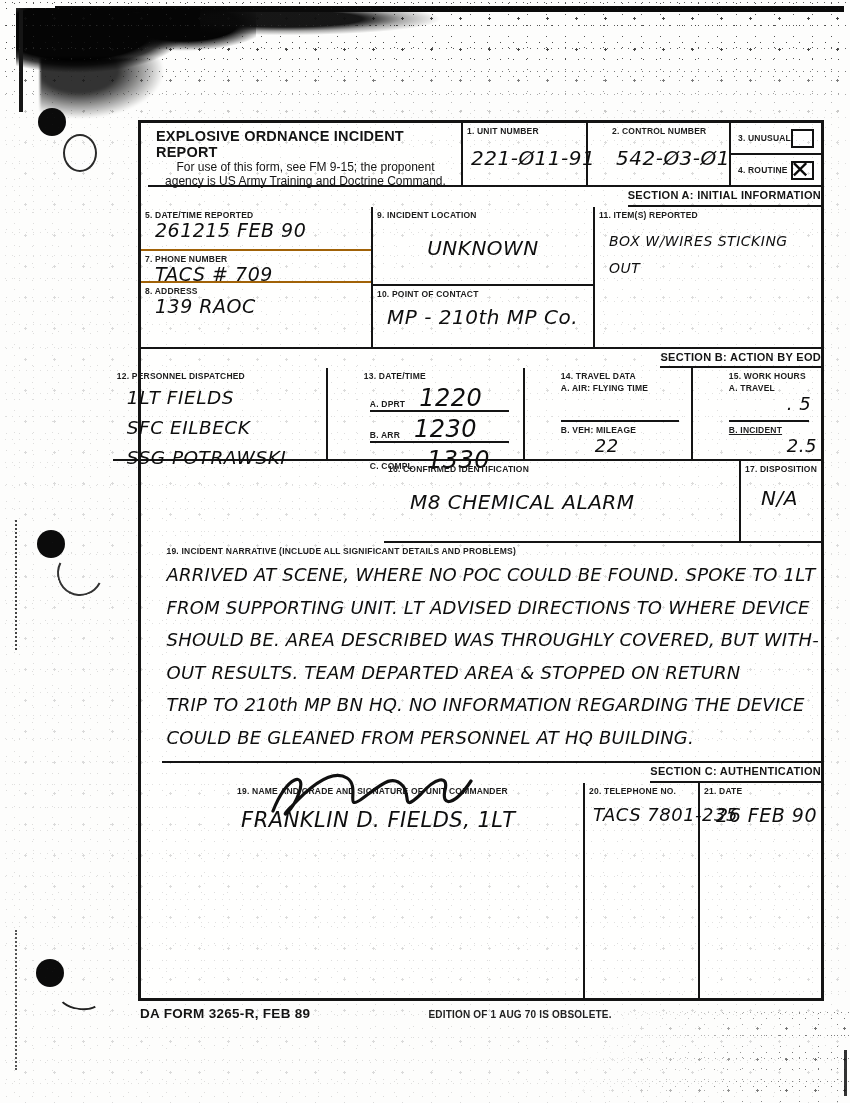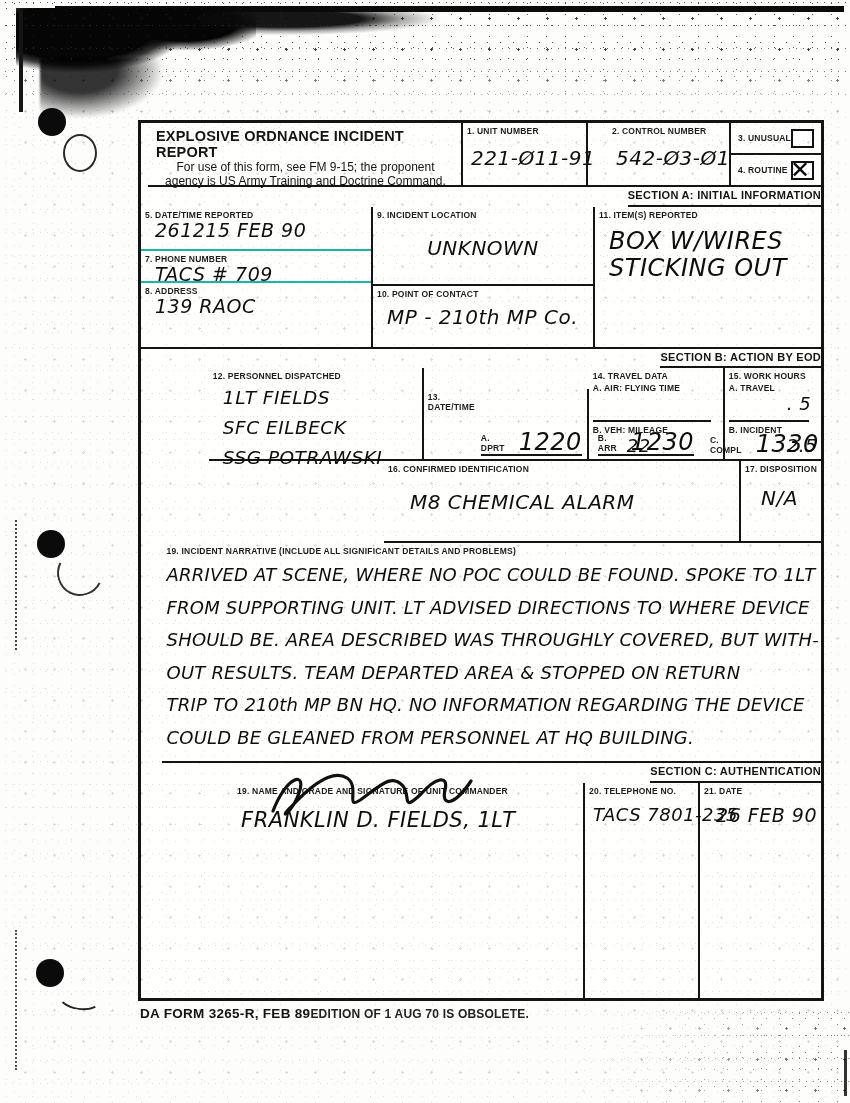--- a/index.html
+++ b/index.html
@@ -71,37 +71,37 @@
   .cbox .mark{position:absolute;left:-3px;top:-7px;font-size:24px;font-style:normal;color:#0a0a0a;}
 
   
   .secbar{height:18px;line-height:17px;text-align:center;font-weight:bold;font-size:11px;
           border-bottom:2px solid #141414;letter-spacing:.3px;}
   .secbar.thin{height:17px;line-height:16px;}
 
   
   .secA{height:142px;}
   .colA1{width:232px;display:flex;flex-direction:column;}
-  .fA{border-bottom:2px solid #14b8a6;box-sizing:border-box;overflow:visible;}
+  .fA{border-bottom:2px solid #a16207;box-sizing:border-box;overflow:visible;}
   .fA:last-child{border-bottom:none;}
   .f5{height:44px;} .f6{height:32px;} .f7{height:32px;} .f8{flex:1;}
   .hwA{font-size:19px;margin:-1px 0 0 10px;white-space:nowrap;}
   .colA2{width:222px;display:flex;flex-direction:column;}
   .f9{height:79px;border-bottom:2px solid #141414;box-sizing:border-box;}
   .f10{flex:1;}
   .hw9{font-size:20px;text-align:center;margin-top:16px;}
   .hw10{font-size:20px;margin:6px 0 0 10px;white-space:nowrap;}
   .colA3{flex:1;border-radius:13px;}
-  .hw11{font-size:24px;line-height:27px;margin:8px 6px 0 10px;}
-
-  
-  .secB1{height:93px;}
+  .hw11{font-size:14px;line-height:27px;margin:8px 6px 0 10px;}
+
+  
+  .secB1{height:93px;gap:32px;}
   .c12{width:215px;}
   .hw12{font-size:18.5px;line-height:26px;margin:4px 0 0 10px;white-space:nowrap;}
-  .c13{width:165px;display:flex;margin-top:21px;}
+  .c13{width:165px;display:flex;flex-direction:column;}
   .t13{display:flex;align-items:flex-end;margin:0 10px 0 6px;padding-bottom:1px;}
   .t13.ul{border-bottom:2px solid #141414;}
   .t13 .hw{font-size:24px;margin-left:14px;position:relative;top:3px;}
   .c14{width:136px;display:flex;flex-direction:column;}
   .div14{border-bottom:2px solid #141414;margin:0 8px 0 0;}
   .c15{flex:1;display:flex;flex-direction:column;}
   .hw-wh{font-size:18px;padding-left:58px;}
   .sp{flex:1;}
 
   
@@ -122,21 +122,21 @@
   .sig{position:absolute;left:18px;top:-18px;z-index:3;}
   .hw19{font-size:21px;margin:12px 0 0 4px;white-space:nowrap;}
   .c20{width:115px;}
   .hw20{font-size:18px;margin:8px 0 0 4px;white-space:nowrap;}
   .c21{flex:1;}
   .hw21{font-size:19px;margin:8px 0 0 12px;white-space:nowrap;}
 
   
   .footer{position:absolute;left:140px;top:1006px;width:690px;display:flex;align-items:baseline;}
   .form-id{font-size:13.5px;font-weight:bold;letter-spacing:.3px;}
-  .edition{font-size:12px;font-weight:bold;color:#222;letter-spacing:.2px;}
+  .edition{font-size:10px;font-weight:bold;color:#222;margin-left:118px;letter-spacing:.2px;}
 </style>
 </head>
 <body>
 
 <div class="page">
 
   <div class="art topline"></div>
   <div class="art blob1"></div>
   <div class="art blob2"></div>
   <div class="art blob3"></div>
@@ -245,21 +245,21 @@
         <div class="div14"></div>
         <div class="lbl" style="margin-top:3px;">B. VEH: MILEAGE</div>
         <div class="hw hw-wh" style="padding-left:34px;">22</div>
       </div>
       <div class="cell c15 pad">
         <div class="lbl">15. WORK HOURS</div>
         <div class="lbl" style="margin-top:2px;">A. TRAVEL</div>
         <div class="hw hw-wh">. 5</div>
         <div class="sp"></div>
         <div class="div14"></div>
-        <div class="lbl" style="margin-top:3px;">B. INCIDENT</div>
+        <div class="lbl" style="margin-top:3px;text-decoration:underline;">B. INCIDENT</div>
         <div class="hw hw-wh">2.5</div>
       </div>
     </div>
     <div class="row secB2">
       <div class="cell c16 pad">
         <div class="lbl">16. CONFIRMED IDENTIFICATION</div>
         <div class="hw hw16">M8 CHEMICAL ALARM</div>
       </div>
       <div class="cell c17 pad">
         <div class="lbl">17. DISPOSITION</div>

